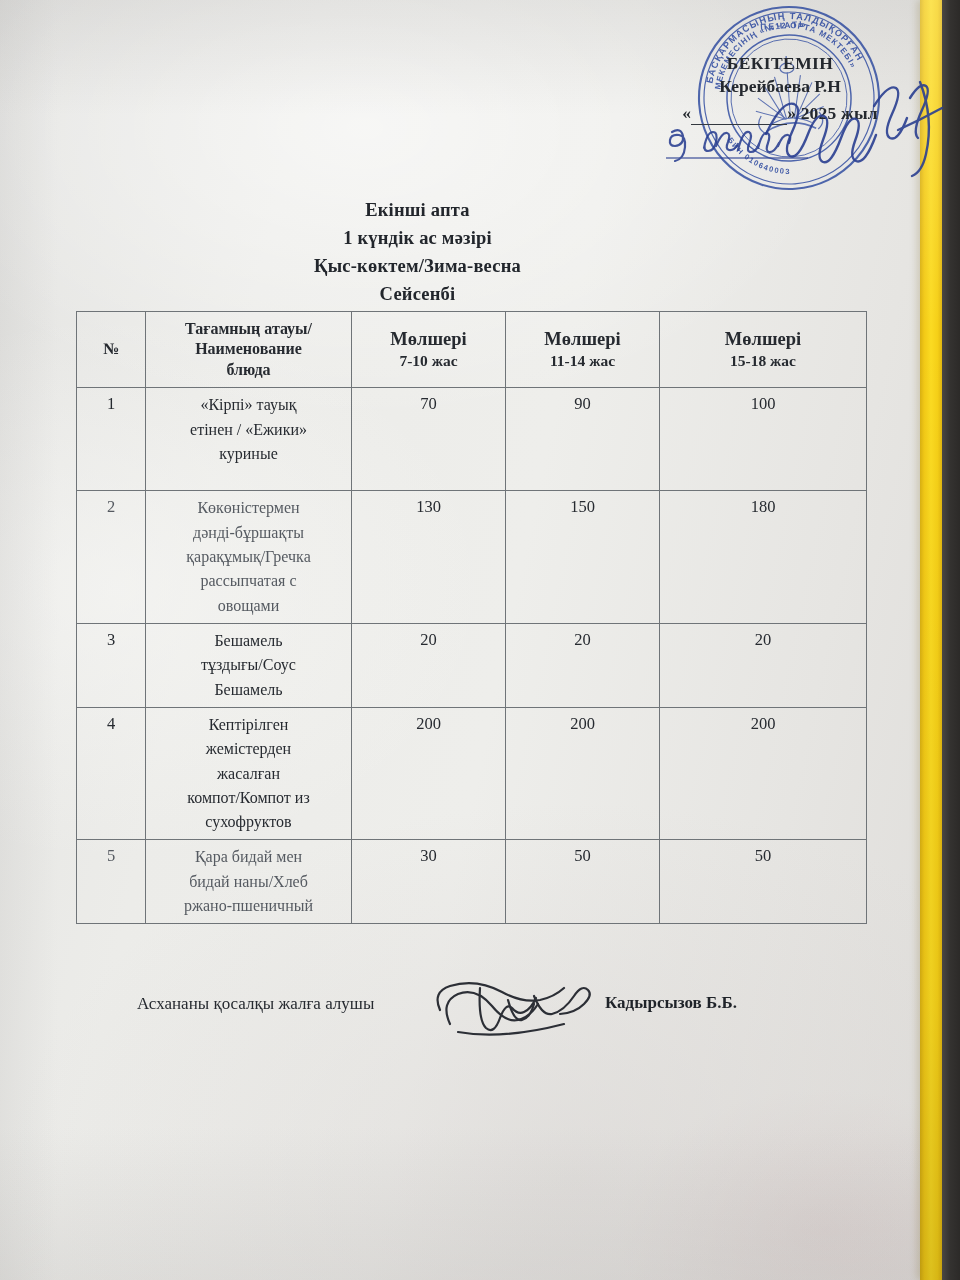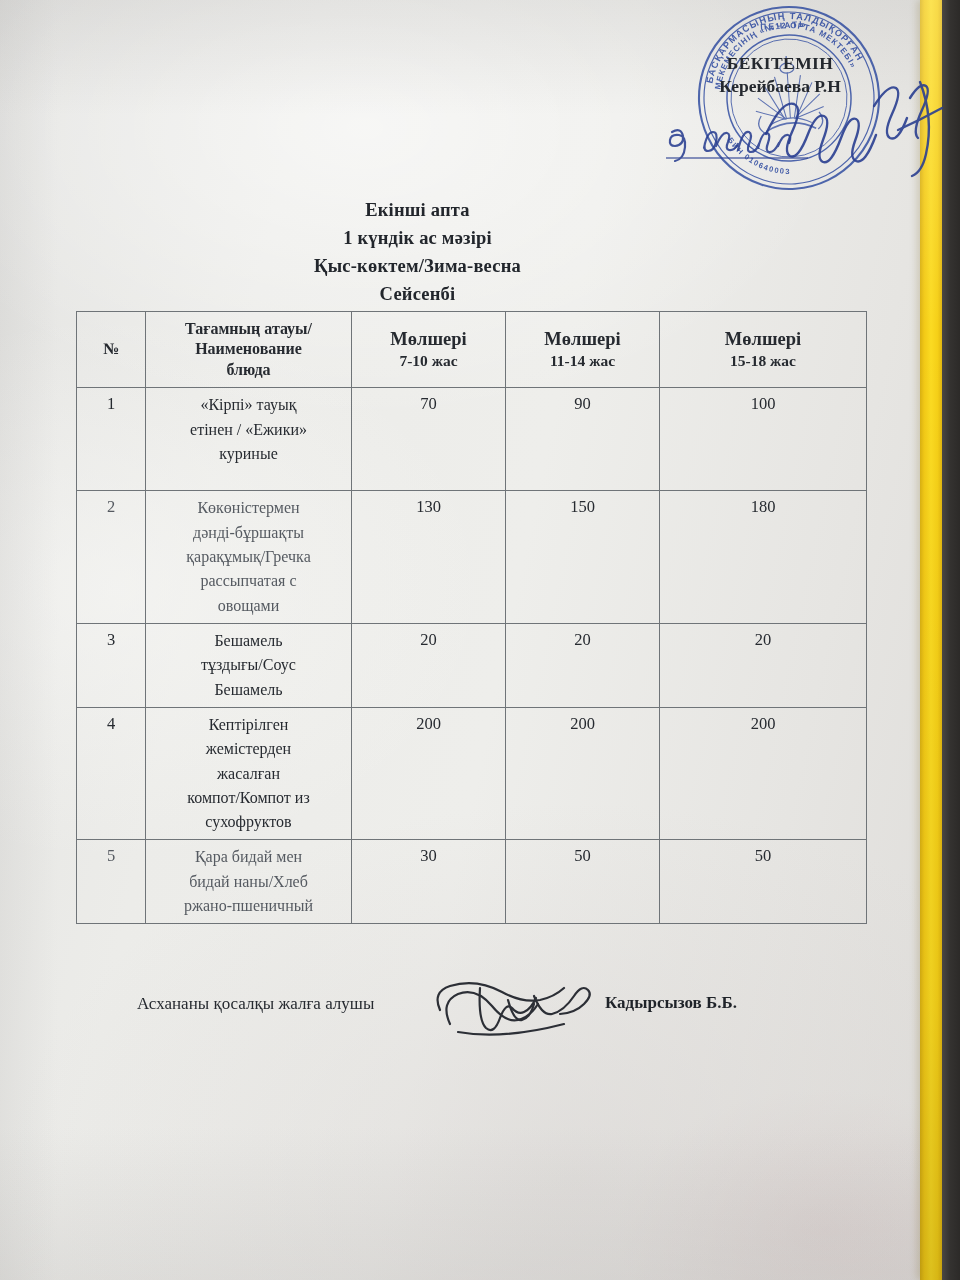--- a/index.html
+++ b/index.html
@@ -273,20 +273,24 @@
           <path d="M129 107 l-30 10"></path>
       </g>
       <ellipse cx="95" cy="66" rx="7" ry="5" stroke-width="1.3"></ellipse>
       <path d="M66 112 q-7 10 2 17 M124 112 q7 10 -2 17" stroke-width="1.3"></path>
     </g>
   </svg>
 
   <div id="approval-block">
     <div class="approval-line" id="approval-title">БЕКІТЕМІН</div>
     <div class="approval-line">Керейбаева Р.Н</div>
+    <div class="approval-line" id="approval-date">
+      <span>«</span><span class="date-blank"></span><span>»</span>
+      <span>2025 жыл</span>
+    </div>
   </div>
 
   <svg id="date-ink" viewBox="0 0 190 50">
     <g fill="none" stroke="#2a3f91" stroke-width="2.2" stroke-linecap="round">
       <path d="M12 14 q9 -5 11 4 q1 9 -8 10 q-6 0 -5 -6 q1 -6 9 -5 q7 1 6 12 q-1 12 -10 14"></path>
       <path d="M44 30 q3 -16 9 -16 q5 0 3 10 q-2 9 -8 9 q-5 0 -3 -8"></path>
       <path d="M56 28 q6 -14 11 -13 q4 1 1 9 q-3 7 1 8 q5 1 9 -6"></path>
       <path d="M78 32 q5 -20 11 -18 q4 2 0 12 q-3 8 2 8 q5 0 8 -8"></path>
       <path d="M98 30 q4 -16 9 -15 q4 1 1 10 q-3 8 1 9 q5 1 10 -9"></path>
       <path d="M118 28 q5 -12 10 -11 q4 1 1 8"></path>

